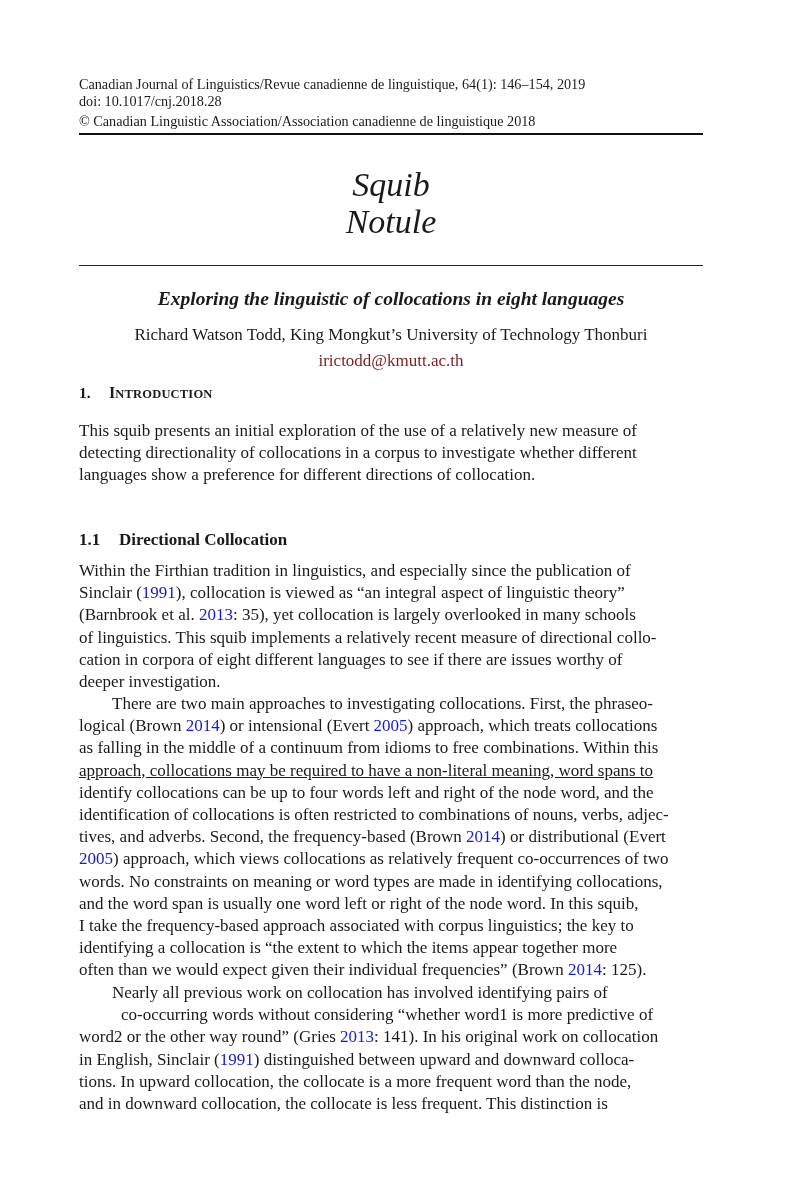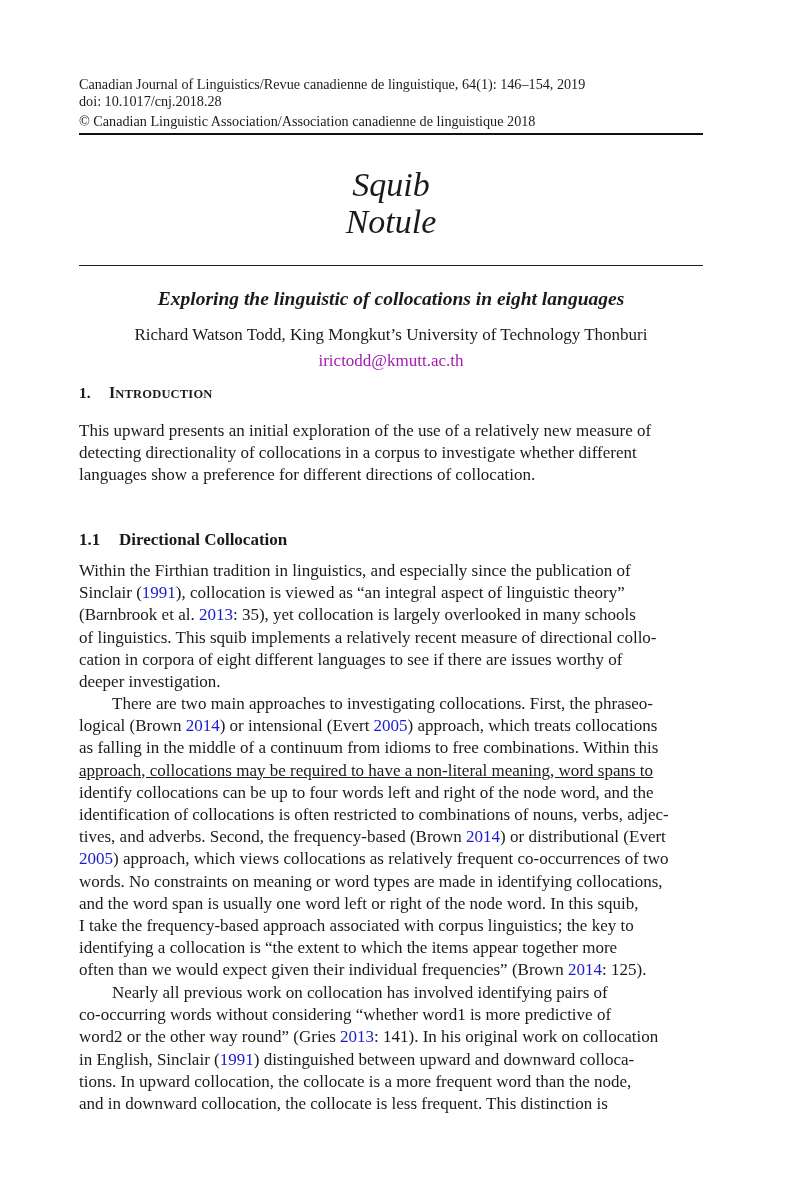--- a/index.html
+++ b/index.html
@@ -9,21 +9,21 @@
   .hdr { position: absolute; left: 0; font-size: 14.2px; line-height: 17px; white-space: nowrap; }
   .hdr-rule { position: absolute; left: 0; width: 624px; top: 133px; height: 2px; background: #111; }
   .squib { position: absolute; left: 0; width: 624px; text-align: center; font-style: italic;
            font-size: 34px; line-height: 38px; }
   .mid-rule { position: absolute; left: 0; width: 624px; top: 265px; height: 1px; background: #222; }
   .title { position: absolute; left: 0; width: 624px; top: 287px; text-align: center;
            font-style: italic; font-weight: bold; font-size: 19.5px; line-height: 24px; }
   .author { position: absolute; left: 0; width: 624px; top: 324px; text-align: center;
             font-size: 17px; line-height: 22px; }
   .email { position: absolute; left: 0; width: 624px; top: 350px; text-align: center;
-           font-size: 17px; line-height: 22px; color: #a21caf; }
+           font-size: 17px; line-height: 22px; color: #7f1d1d; }
   .sec-h { position: absolute; left: 0; top: 383px; font-weight: bold; font-size: 15.5px; line-height: 20px; }
   .sec-h .num { display: inline-block; width: 30px; }
   .sec-h .sc-big { font-size: 16px; }
   .sec-h .sc { font-size: 12.5px; letter-spacing: 0.2px; }
   .subsec-h { position: absolute; left: 0; top: 529px; font-weight: bold; font-size: 17px; line-height: 22px; }
   .subsec-h .num { display: inline-block; width: 40px; }
   .line { position: absolute; left: 0; width: 624px; font-size: 17px; line-height: 22px;
           white-space: nowrap; text-align: justify; text-align-last: justify; }
   .line.last { text-align-last: left; }
   .line.indent { left: 33px; width: 591px; }
@@ -44,21 +44,21 @@
 
   <div class="title">Exploring the linguistic of collocations in eight languages</div>
   <div class="author">Richard Watson Todd, King Mongkut’s University of Technology Thonburi</div>
   <div class="email">irictodd@kmutt.ac.th</div>
 
   <div class="sec-h">
     <span class="num">1.</span><span class="sc-big">I</span><span class="sc">NTRODUCTION</span>
   </div>
 
   <div>
-    <div class="line" style="top: 420px; text-align-last: left; text-align: left;">This upward presents an initial exploration of the use of a relatively new measure of</div>
+    <div class="line" style="top: 420px; text-align-last: left; text-align: left;">This squib presents an initial exploration of the use of a relatively new measure of</div>
     <div class="line" style="top: 442px; text-align-last: left; text-align: left;">detecting directionality of collocations in a corpus to investigate whether different</div>
     <div class="line last" style="top:464px">languages show a preference for different directions of collocation.</div>
   </div>
 
   <div class="subsec-h">
     <span class="num">1.1</span><span>Directional Collocation</span>
   </div>
 
   <div id="p1">
       <div class="line" style="top: 560px; text-align-last: left; text-align: left;"><span>Within the Firthian tradition in linguistics, and especially since the publication of</span></div>
@@ -78,19 +78,19 @@
       <div class="line" style="top: 826.2px; text-align-last: left; text-align: left;"><span>tives, and adverbs. Second, the frequency-based (Brown </span><span class="cite">2014</span><span>) or distributional (Evert</span></div>
       <div class="line" style="top: 848.4px; text-align-last: left; text-align: left;"><span class="cite">2005</span><span>) approach, which views collocations as relatively frequent co-occurrences of two</span></div>
       <div class="line" style="top: 870.6px; text-align-last: left; text-align: center;"><span>words. No constraints on meaning or word types are made in identifying collocations,</span></div>
       <div class="line" style="top: 892.8px; text-align-last: left; text-align: left;"><span>and the word span is usually one word left or right of the node word. In this squib,</span></div>
       <div class="line" style="top: 915px; text-align-last: left; text-align: left;"><span>I take the frequency-based approach associated with corpus linguistics; the key to</span></div>
       <div class="line" style="top: 937.2px; text-align-last: left; text-align: left;"><span>identifying a collocation is “the extent to which the items appear together more</span></div>
       <div class="line last" style="top: 959.4px;"><span>often than we would expect given their individual frequencies” (Brown </span><span class="cite">2014</span><span>: 125).</span></div>
     </div>
   <div id="p3">
       <div class="line indent" style="top: 982px; text-align-last: left; text-align: left;"><span>Nearly all previous work on collocation has involved identifying pairs of</span></div>
-      <div class="line" style="top: 1004.2px; text-align-last: left; text-align: left;"><span>co-occurring words without considering “whether word1 is more predictive of</span></div>
+      <div class="line" style="top: 1004.2px; text-align-last: left; text-align: left; margin-left: 42px;"><span>co-occurring words without considering “whether word1 is more predictive of</span></div>
       <div class="line" style="top: 1026.4px; letter-spacing: -0.000186012px; text-align-last: left; text-align: left;"><span>word2 or the other way round” (Gries </span><span class="cite">2013</span><span>: 141). In his original work on collocation</span></div>
       <div class="line" style="top: 1048.6px; text-align-last: left; text-align: left;"><span>in English, Sinclair (</span><span class="cite">1991</span><span>) distinguished between upward and downward colloca-</span></div>
       <div class="line" style="top: 1070.8px; text-align-last: left; text-align: left;"><span>tions. In upward collocation, the collocate is a more frequent word than the node,</span></div>
       <div class="line" style="top: 1093px; text-align-last: left; text-align: left;"><span>and in downward collocation, the collocate is less frequent. This distinction is</span></div>
     </div>
 </div>
 
 </body></html>

